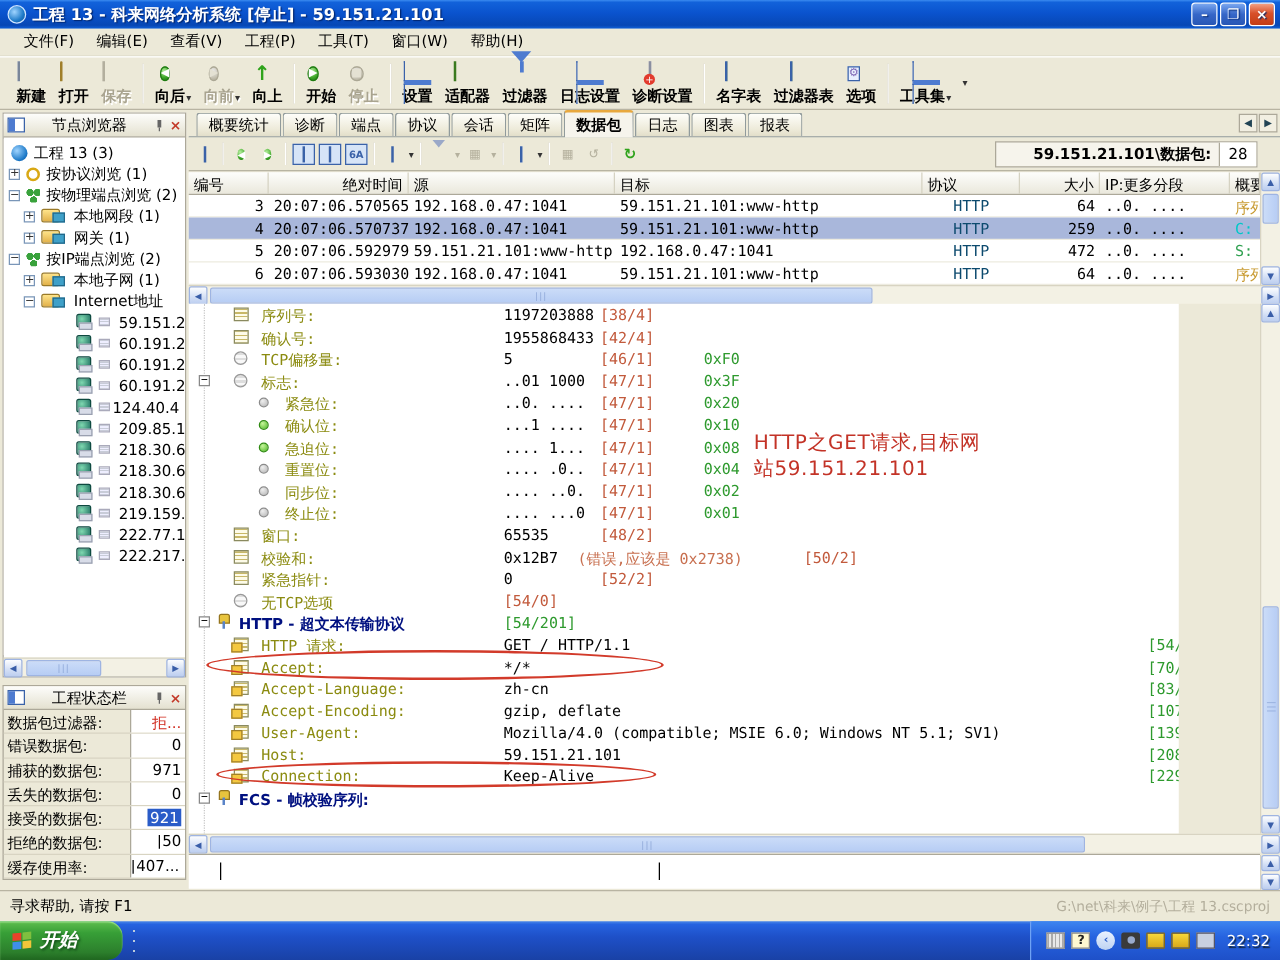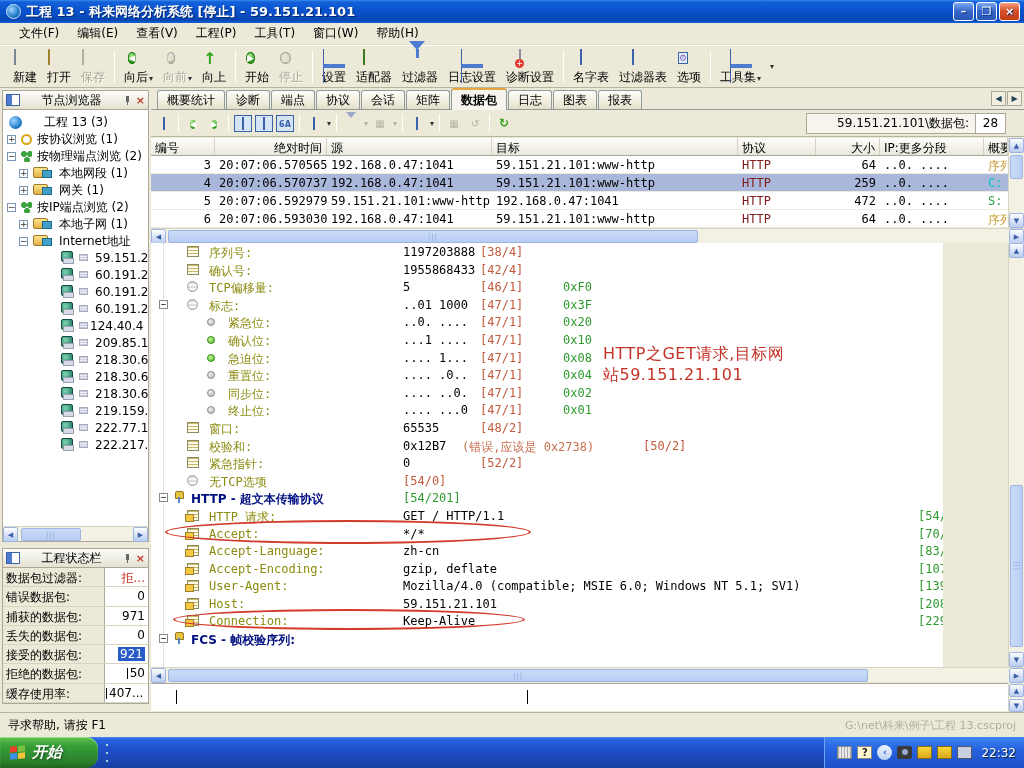--- a/index.html
+++ b/index.html
@@ -22,21 +22,21 @@
 
   
   .menubar { position:absolute; left:0; top:23px; width:1024px; height:22px; background:#ECE9D8;
     display:flex; align-items:center; padding-left:10px; border-bottom:1px solid #E3E0CF; }
   .menu-item { padding:3px 9px; }
 
   
   .toolbar { position:absolute; left:0; top:45px; width:1024px; height:43px; background:#ECE9D8;
     display:flex; align-items:center; padding-left:8px; border-top:1px solid #fff; border-bottom:1px solid #B8B4A2; }
   .tbtn { display:flex; flex-direction:column; align-items:center; padding:1px 5px 0 5px; gap:1px; }
-  .tbtn .cap { font-size:12px; line-height:13px; white-space:nowrap; }
+  .tbtn .cap { font-size:12px; line-height:13px; white-space:nowrap;font-weight:bold; }
   .tbtn.dis .cap { color:#A9A490; text-shadow:1px 1px 0 #fff; }
   .tsep { width:1px; height:32px; background:#B8B4A2; border-right:1px solid #fff; margin:0 4px; }
   .drop { font-size:8px; color:#333; margin-left:1px; }
   .ic22 { width:22px; height:20px; position:relative; }
   .i-doc { width:14px; height:18px; background:#fff; border:1px solid #7A8699; margin:0 auto; }
   .i-folder { width:18px; height:13px; background:linear-gradient(180deg,#FFE48A,#E8B64C); border:1px solid #A07F2A; border-radius:2px 2px 1px 1px; margin:3px auto 0; }
   .i-floppy { width:15px; height:15px; background:#B9BFD1; border:1px solid #8A8FA0; margin:1px auto 0; }
   .i-floppy.gray { background:#D5D2C4; border-color:#B3AF9E; }
   .circ { width:17px; height:17px; border-radius:50%; margin:1px auto 0; color:#fff; font-size:9px; line-height:16px; text-align:center; }
   .circ.g { background:radial-gradient(circle at 35% 30%,#B8F0A0,#3FA829 60%,#1F7A12); border:1px solid #1F7A12; }
@@ -112,34 +112,34 @@
   .pt-circ { width:15px; height:15px; border-radius:50%; margin:1px auto 0; color:#fff; font-size:8px; line-height:14px;
     background:radial-gradient(circle at 35% 30%,#B8F0A0,#3FA829 60%,#1F7A12); }
   .pt-toggle { border:1px solid #3A62A8; background:#D6E4F7; }
   .pt-lines { width:13px; height:12px; margin:2px auto 0; border:1px solid #3A62A8; background:#fff;
     background-image:repeating-linear-gradient(180deg,#6C8CC8 0 1px,transparent 1px 3px); }
   .pt-6a { font-size:8px; font-weight:bold; color:#3A62A8; line-height:15px; }
   .pt-dis { color:#B5B19E; }
   .pt-funnel-s { width:0; height:0; border-left:5px solid transparent; border-right:5px solid transparent; border-top:6px solid #9AA8C8; margin:4px auto 0; }
   .pt-refresh { color:#2FA31B; font-weight:bold; font-size:12px; line-height:15px; }
   .counterbox { margin-left:auto; margin-right:18px; display:flex; align-items:center; border:1px solid #ACA899; background:#F6F4EC; height:21px; }
-  .counterbox .clabel { font-weight:normal; padding:0 6px; font-size:12px; white-space:nowrap;margin-left:24px; }
+  .counterbox .clabel { font-weight:bold; padding:0 6px; font-size:12px; white-space:nowrap;margin-left:24px; }
   .counterbox .cval { width:30px; background:#fff; border-left:1px solid #ACA899; text-align:center; font-size:12px; line-height:19px; }
 
   
   .ptable { position:absolute; left:0; top:50px; width:857px; height:90px; background:#fff; font-family:"DejaVu Sans Mono","Liberation Mono",monospace; }
   .phead { display:flex; height:18px; background:linear-gradient(180deg,#FDFDFB,#EAE8DC); border-bottom:1px solid #ACA899; font-family:"DejaVu Sans","Liberation Sans",sans-serif; }
   .phead .hc { border-right:1px solid #D5D2C2; padding:2px 4px 0 4px; white-space:nowrap; overflow:hidden; font-size:12px; }
   .prow { display:flex; height:18px; border-bottom:1px solid #EDEBE0; }
   .prow .c { padding:2px 4px 0 4px; white-space:nowrap; overflow:hidden; font-size:12px; }
   .prow.sel { background:#A9B7DB; }
   .c-no { width:64px; text-align:right; } .h-no { width:64px; text-align:left; }
   .c-time { width:112px; text-align:right; }
   .c-src { width:165px; } .c-dst { width:246px; }
-  .c-proto { width:78px; color:#7f1d1d; }
+  .c-proto { width:78px; color:#0c4a6e;text-align:center; }
   .c-size { width:64px; text-align:right; }
   .c-frag { width:104px; }
   .c-sum { flex:1; }
   .sum-orange { color:#C89A30; } .sum-cyan { color:#00C8C8; } .sum-green { color:#2FA050; }
 
   
   .sbv { position:absolute; width:16px; background:#F3F1E4; border-left:1px solid #D8D4C2; }
   .sbh { position:absolute; height:15px; background:#F3F1E4; border-top:1px solid #D8D4C2; }
   .sb-btn { position:absolute; width:15px; height:15px; background:linear-gradient(180deg,#FDFEFF,#D3DFF5 60%,#BCCEF0); border:1px solid #9EB4E2; border-radius:2px;
     color:#3A5EA8; font-size:7px; text-align:center; line-height:14px; }
@@ -313,21 +313,21 @@
   <div class="lpanel" id="nodepanel">
     <div class="lp-head">
       <span class="lp-ico"></span>
       <span class="lp-title">节点浏览器</span>
       <span class="pin"></span>
       <span class="xclose">×</span>
     </div>
     <div class="tree">
       <div class="titem">
           <span class="ti-globe" style="left:6px"></span>
-          <span class="txt" style="left:41px">工程 13 (3)</span>
+          <span class="txt" style="left:24px">工程 13 (3)</span>
         </div>
       <div class="titem">
           <span class="exp" style="left:4px">+</span>
           <span class="ti-key" style="left:18px"></span>
           <span class="txt" style="left:34px">按协议浏览 (1)</span>
         </div>
       <div class="titem">
           <span class="exp" style="left:4px">−</span>
           <span class="ti-net" style="left:18px"></span>
           <span class="txt" style="left:34px">按物理端点浏览 (2)</span>

